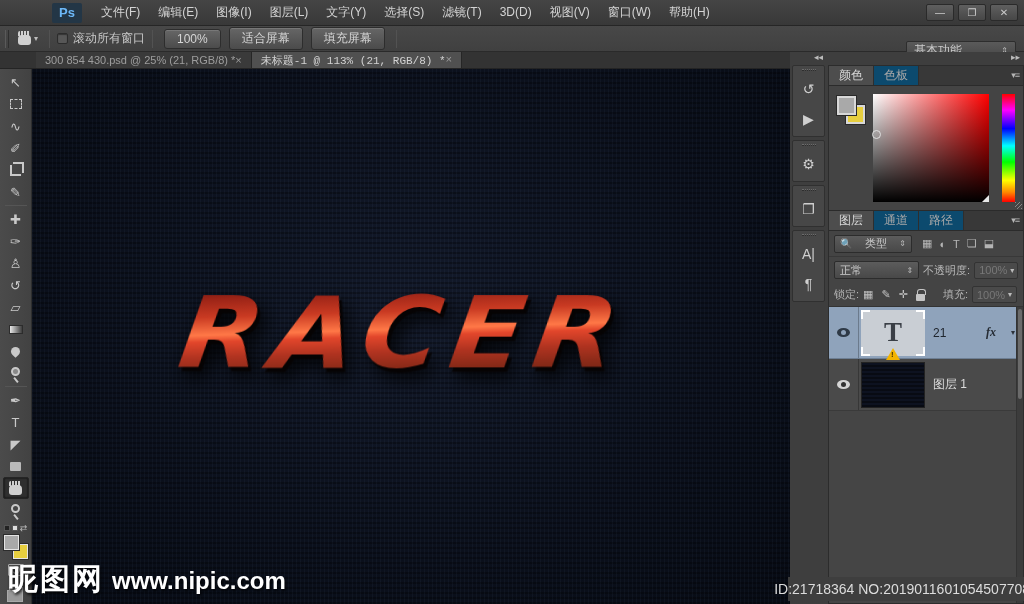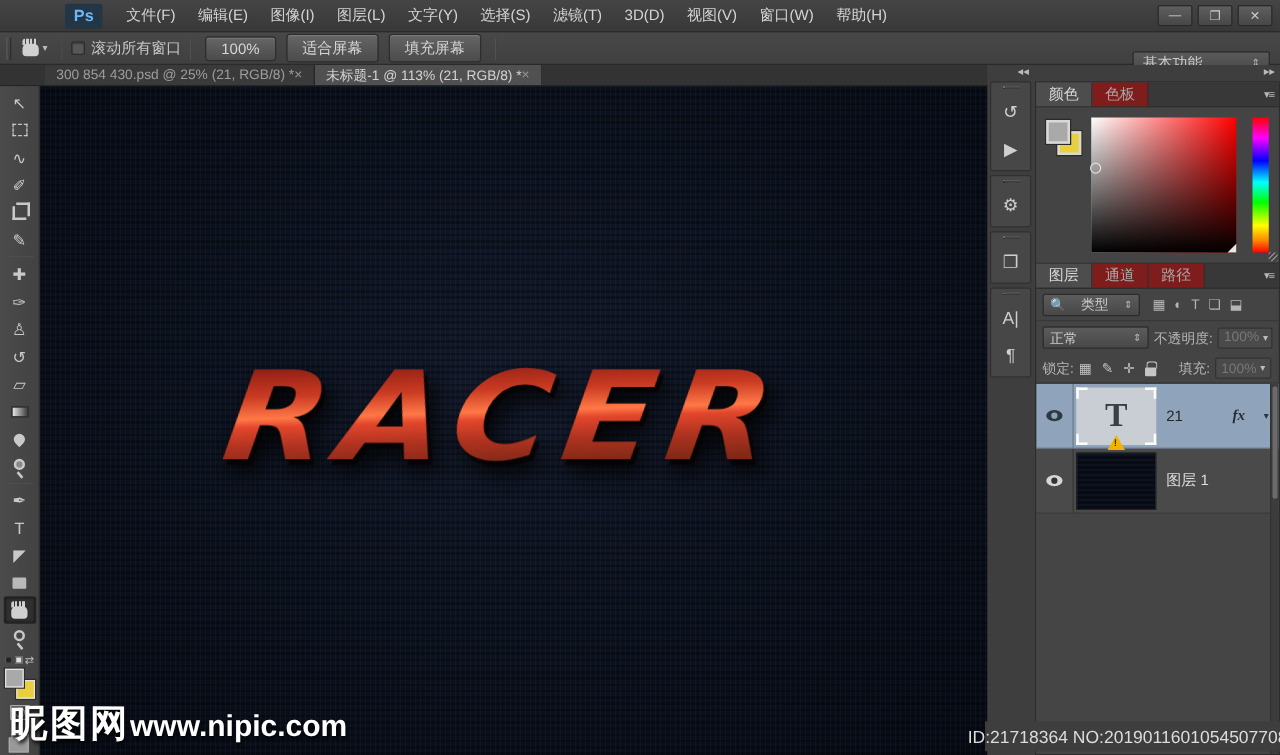--- a/index.html
+++ b/index.html
@@ -36,21 +36,21 @@
     box-shadow:inset 0 1px 0 rgba(255,255,255,.12); }
   .workspace { position:absolute; right:8px; top:15px; width:110px; height:19px;
     background:linear-gradient(#5a5a5a,#464646); border:1px solid #2d2d2d; border-radius:2px;
     color:#ccc; font-size:12px; display:flex; align-items:center; justify-content:space-between; padding:0 7px; }
 
   
   .tabbar { position:absolute; left:0; top:52px; width:790px; height:17px; background:#333;
     display:flex; align-items:stretch; padding-left:36px; border-bottom:1px solid #242424; }
   .doc-tab { display:flex; align-items:center; gap:0; padding:0 9px; font-size:11px;
     color:#9d9d9d; background:#3a3a3a; border-right:1px solid #262626; white-space:nowrap; }
-  .doc-tab.active { background:#505050; color:#d2d2d2; }
+  .doc-tab.active { background:#505050; color:#d2d2d2;font-family:Liberation Mono, monospace; }
   .tab-close { font-size:11px; color:#9a9a9a; }
 
   
   .toolbar { position:absolute; left:0; top:69px; width:32px; height:535px;
     background:linear-gradient(90deg,#4b4b4b,#424242); border-right:1px solid #2e2e2e;
     display:flex; flex-direction:column; align-items:center; padding-top:2px; }
   .tool { width:26px; height:22px; display:flex; align-items:center; justify-content:center;
     color:#c9c9c9; font-size:13px; border-radius:2px; flex:0 0 auto; }
   .tool.selected { background:#2f2f2f; box-shadow:inset 0 0 2px #000; border:1px solid #252525; }
   .tool-sep { width:22px; height:1px; background:#333; border-bottom:1px solid #555; margin:2px 0; flex:0 0 auto; }
@@ -88,21 +88,21 @@
       repeating-linear-gradient(0deg, rgba(0,0,0,.30) 0 2px, transparent 2px 5px),
       radial-gradient(ellipse at 50% 45%, #131a2b 0%, #0b101c 60%, #070b14 100%);
     overflow:hidden; }
   .artwork { position:absolute; left:50%; top:50%; transform:translate(-52%,-54%) skewX(-8deg) scale(1.22,1.12);
     font-family:"DejaVu Sans", sans-serif; font-weight:bold; font-style:italic;
     font-size:88px; letter-spacing:8px; line-height:1;
     background:linear-gradient(178deg,#5f130c 0%,#9c2417 14%,#c93a22 30%,#ff7847 46%,#e2462b 52%,#b03320 66%,#8a2a18 80%,#5c1e10 100%);
     -webkit-background-clip:text; background-clip:text; color:transparent;
     text-shadow:none;
     filter:drop-shadow(3px 4px 0 rgba(5,2,2,.9)) drop-shadow(5px 7px 8px rgba(0,0,0,.8)); }
-  .watermark { position:absolute; left:8px; bottom:4px; z-index:50; display:flex; align-items:baseline; gap:0;
+  .watermark { position:absolute; left:8px; bottom:4px; z-index:50; display:flex; align-items:baseline; gap:8px;
     color:#fff; text-shadow:1px 2px 3px rgba(0,0,0,.8); }
   .wm-cn { font-size:30px; font-weight:bold; letter-spacing:2px; }
   .wm-url { font-size:24px; font-weight:bold; }
 
   
   .rightside { position:absolute; left:790px; top:52px; width:234px; height:552px; background:#3e3e3e; }
   .collapse-strip { position:absolute; left:0; top:0; width:234px; height:12px; color:#bbb; font-size:9px; }
   .collapse-left { position:absolute; left:24px; top:0; }
   .collapse-right { position:absolute; right:4px; top:0; }
 
@@ -110,21 +110,21 @@
   .dock-group { background:#474747; border:1px solid #303030; border-radius:2px; margin-bottom:3px; padding:2px 0; }
   .dock-grip { width:14px; height:2px; margin:1px auto 3px; border-top:1px dotted #6c6c6c; border-bottom:1px dotted #2e2e2e; }
   .dock-btn { width:100%; height:30px; display:flex; align-items:center; justify-content:center;
     color:#cfcfcf; font-size:14px; }
 
   .panels { position:absolute; left:38px; top:13px; width:196px; height:539px; background:#444;
     border:1px solid #2c2c2c; display:flex; flex-direction:column; }
 
   .panel-tabs { height:20px; background:#383838; display:flex; align-items:stretch; position:relative;
     border-bottom:1px solid #2b2b2b; flex:0 0 auto; }
-  .panel-tab { padding:0 10px; font-size:12px; color:#a8a8a8; display:flex; align-items:center; background:#7f1d1d; border-right:1px solid #2e2e2e; }
+  .panel-tab { padding:0 10px; font-size:12px; color:#a8a8a8; display:flex; align-items:center; background:#0c4a6e; border-right:1px solid #2e2e2e; }
   .panel-tab.active { background:#4d4d4d; color:#d8d8d8; }
   .panel-menu { position:absolute; right:4px; top:4px; color:#b5b5b5; font-size:9px; letter-spacing:-1px; }
 
   
   .color-body { position:relative; height:124px; background:#444; padding:6px; flex:0 0 auto; }
   .cp-swatches { position:absolute; left:8px; top:10px; width:30px; height:30px; }
   .cp-fg { position:absolute; left:0; top:0; width:19px; height:19px; background:#a9a9a9; border:2px solid #d8d8d8; box-shadow:0 0 0 1px #2a2a2a; z-index:2; }
   .cp-bg { position:absolute; left:9px; top:9px; width:19px; height:19px; background:#e7cf3f; border:2px solid #d8d8d8; box-shadow:0 0 0 1px #2a2a2a; }
   .sat-square { position:absolute; left:44px; top:8px; width:116px; height:108px;
     background:linear-gradient(to top, #000, rgba(0,0,0,0)), linear-gradient(to right, #fff, #f00); }

